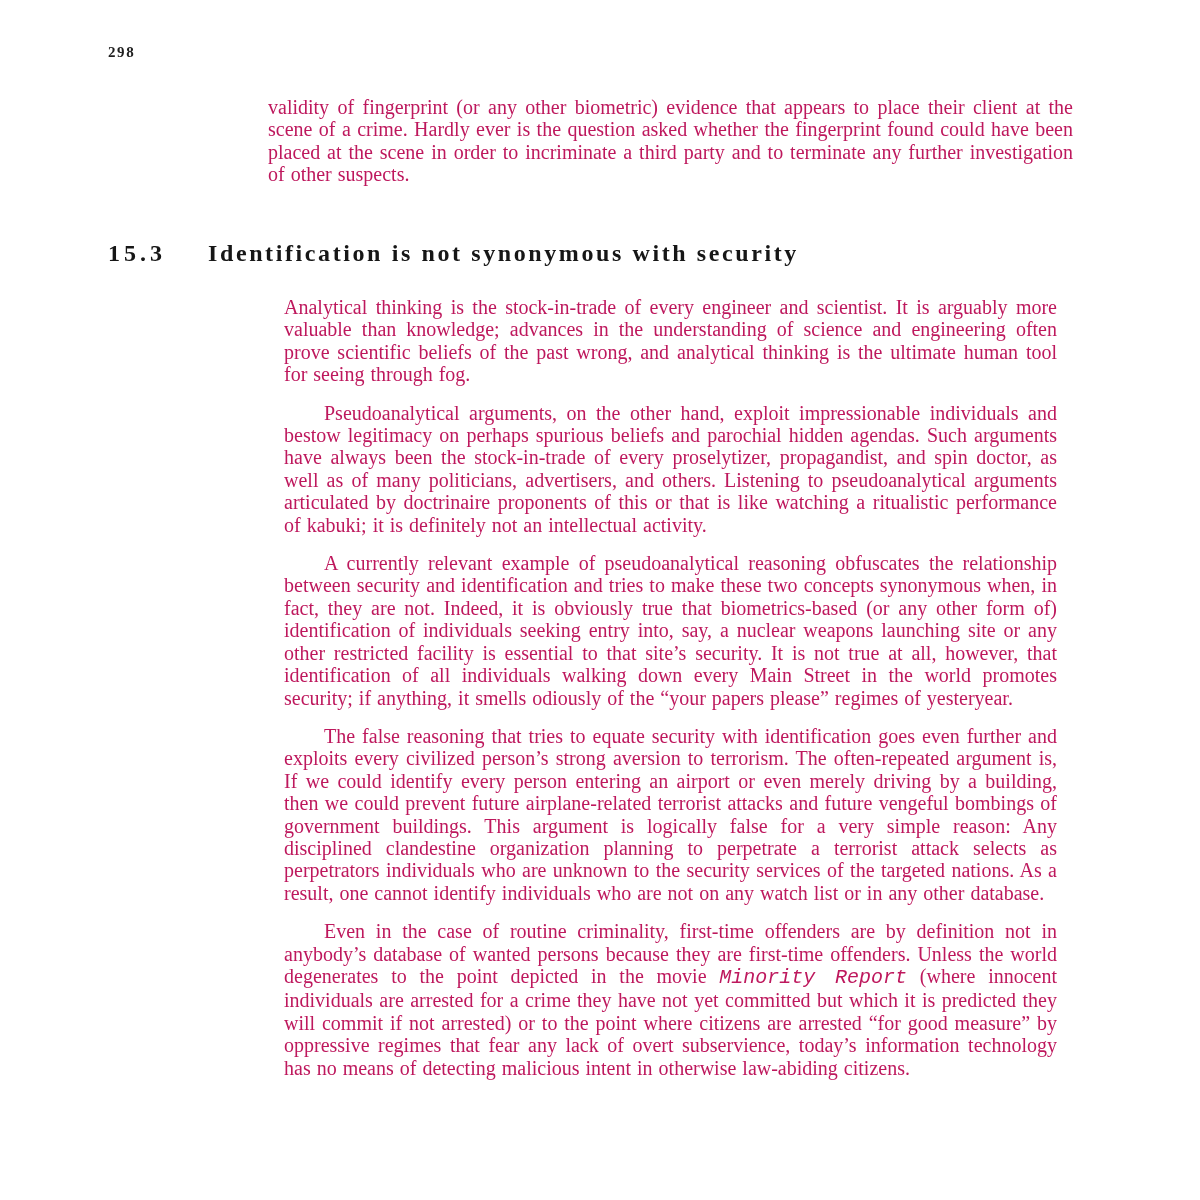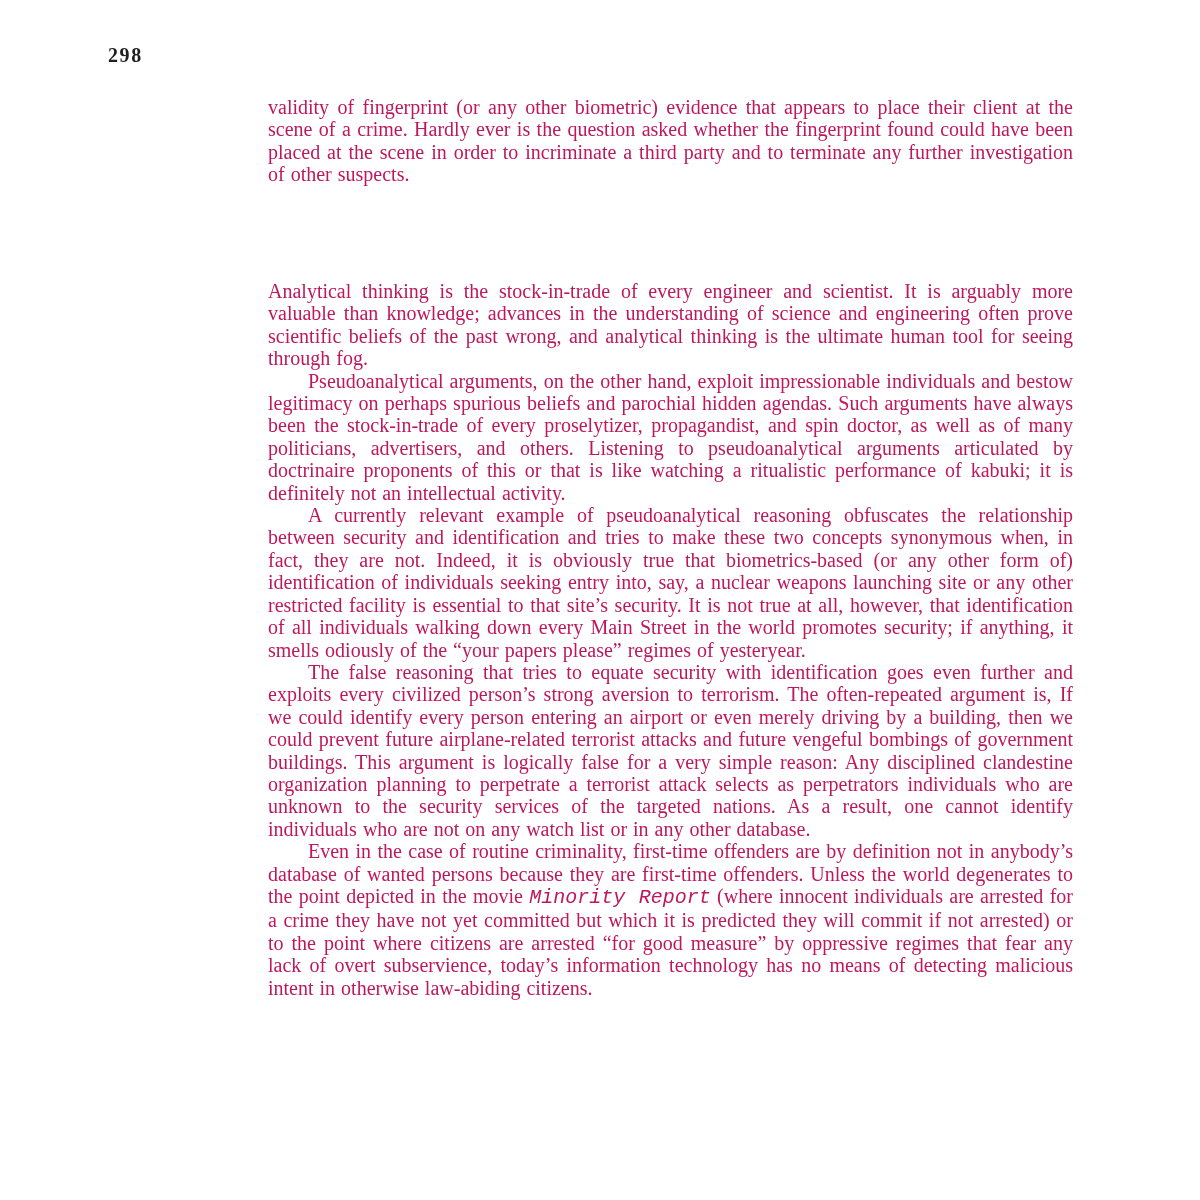--- a/index.html
+++ b/index.html
@@ -18,21 +18,21 @@
   
   .running-head {
     position: absolute;
     top: 44px;
     left: 108px;
     width: 964px;
     display: flex;
     justify-content: space-between;
     align-items: flex-end;
     font-weight: bold;
-    font-size: 20px;
+    font-size: 15px;
     letter-spacing: 1.6px;
     color: #1f1f1f;
   }
   
   .bodytext {
     font-size: 20px;
     line-height: 22.4px;
     text-align: justify;
     color: #be185d;
     word-spacing: 1px;
@@ -63,21 +63,21 @@
     letter-spacing: 2.6px;
   }
   
   .body-col {
     position: absolute;
     top: 280px;
     left: 268px;
     width: 805px;
   }
   .body-col p {
-    margin: 0;
+    margin: 16px;
     text-indent: 40px;
   }
   .body-col p.no-indent {
     text-indent: 0;
   }
   .body-col em {
     font-style: italic;
     font-family: Liberation Mono, monospace;
   }
 </style>
@@ -85,20 +85,23 @@
 <body>
 
 <div class="page">
 
   <header class="running-head">
     <span class="page-num">298</span>
   </header>
 
   <div class="bodytext para-continuation">validity of fingerprint (or any other biometric) evidence that appears to place their client at the scene of a crime. Hardly ever is the question asked whether the fingerprint found could have been placed at the scene in order to incriminate a third party and to terminate any further investigation of other suspects.</div>
 
+  <h2 class="section-heading">
+    <span class="sec-num">15.3</span><span class="sec-title">Identification is not synonymous with security</span>
+  </h2>
 
   <div class="bodytext body-col">
     <p class="no-indent">Analytical thinking is the stock-in-trade of every engineer and scientist. It is arguably more valuable than knowledge; advances in the understanding of science and engineering often prove scientific beliefs of the past wrong, and analytical thinking is the ultimate human tool for seeing through fog.</p>
     <p>Pseudoanalytical arguments, on the other hand, exploit impressionable individuals and bestow legitimacy on perhaps spurious beliefs and parochial hidden agendas. Such arguments have always been the stock-in-trade of every proselytizer, propagandist, and spin doctor, as well as of many politicians, advertisers, and others. Listening to pseudoanalytical arguments articulated by doctrinaire proponents of this or that is like watching a ritualistic performance of kabuki; it is definitely not an intellectual activity.</p>
     <p>A currently relevant example of pseudoanalytical reasoning obfuscates the relationship between security and identification and tries to make these two concepts synonymous when, in fact, they are not. Indeed, it is obviously true that biometrics-based (or any other form of) identification of individuals seeking entry into, say, a nuclear weapons launching site or any other restricted facility is essential to that site’s security. It is not true at all, however, that identification of all individuals walking down every Main Street in the world promotes security; if anything, it smells odiously of the “your papers please” regimes of yesteryear.</p>
     <p>The false reasoning that tries to equate security with identification goes even further and exploits every civilized person’s strong aversion to terrorism. The often-repeated argument is, If we could identify every person entering an airport or even merely driving by a building, then we could prevent future airplane-related terrorist attacks and future vengeful bombings of government buildings. This argument is logically false for a very simple reason: Any disciplined clandestine organization planning to perpetrate a terrorist attack selects as perpetrators individuals who are unknown to the security services of the targeted nations. As a result, one cannot identify individuals who are not on any watch list or in any other database.</p>
     <p><span>Even in the case of routine criminality, first-time offenders are by definition not in anybody’s database of wanted persons because they are first-time offenders. Unless the world degenerates to the point depicted in the movie </span><em>Minority Report</em><span> (where innocent individuals are arrested for a crime they have not yet committed but which it is predicted they will commit if not arrested) or to the point where citizens are arrested “for good measure” by oppressive regimes that fear any lack of overt subservience, today’s information technology has no means of detecting malicious intent in otherwise law-abiding citizens.</span></p>
   </div>
 
 </div>

